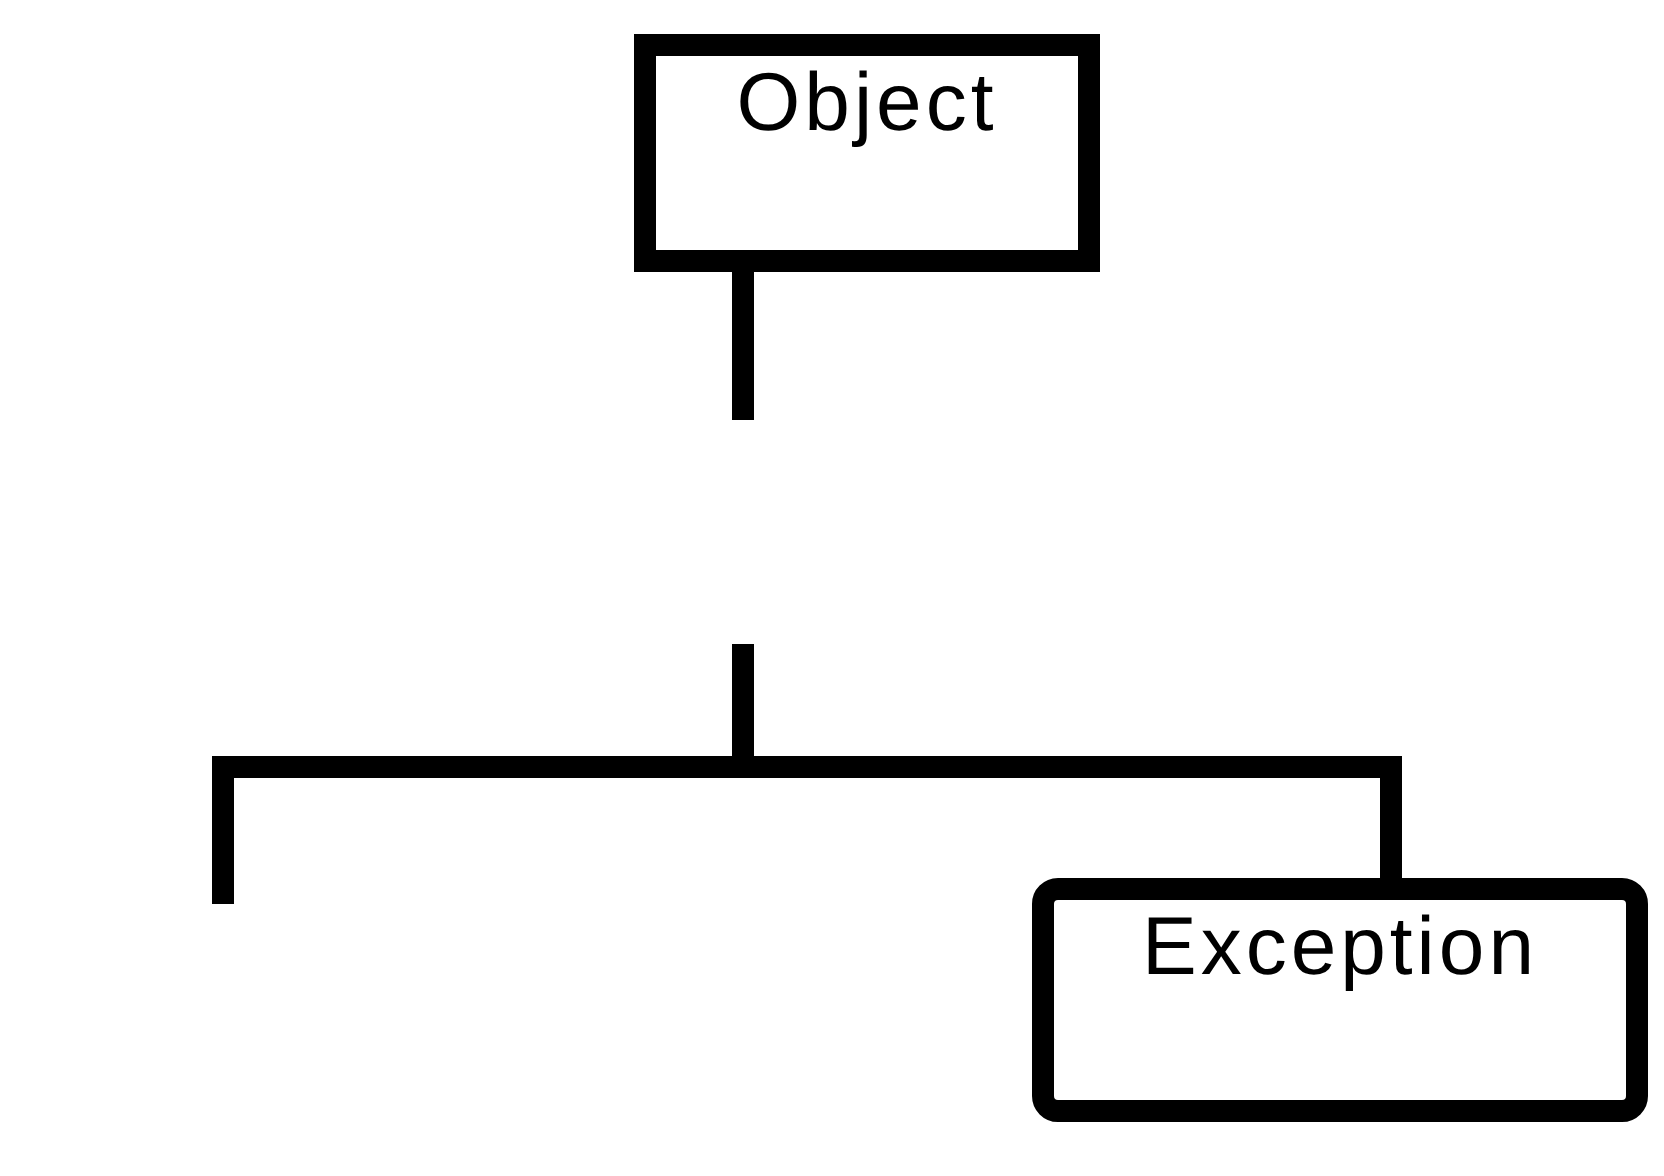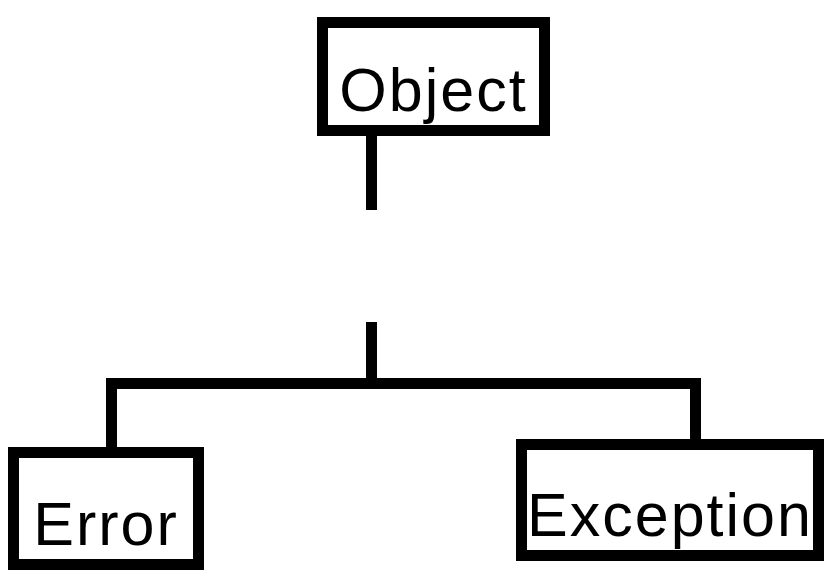--- a/index.html
+++ b/index.html
@@ -19,33 +19,33 @@
     position: absolute;
     background: #000000;
     z-index: 1;
   }
   .node {
     position: absolute;
     box-sizing: border-box;
     border: 11px solid #000000;
     background: #ffffff;
     display: flex;
-    align-items: flex-end;
+    align-items: flex-start;
     justify-content: center;
     color: #000000;
-    font-size: 61px;
+    font-size: 41px;
     letter-spacing: 2px;
     z-index: 2;
     white-space: nowrap;
   }
   
   .node-object    { left: 317px; top: 17px;  width: 233px; height: 119px; }
   .node-throwable { left: 266px; top: 204px; width: 316px; height: 123px; }
   .node-error     { left: 8px;   top: 447px; width: 196px; height: 123px; }
-  .node-exception { left: 516px; top: 439px; width: 308px; height: 122px; }
+  .node-exception { left: 516px; top: 439px; width: 308px; height: 122px; border-radius: 13px; }
   
   .edge-v1        { left: 366px; top: 130px; width: 11px;  height: 80px; }  
   .edge-v2        { left: 366px; top: 322px; width: 11px;  height: 61px; }  
   .edge-h         { left: 106px; top: 378px; width: 595px; height: 11px; }  
   .edge-drop-l    { left: 106px; top: 378px; width: 11px;  height: 74px; }  
   .edge-drop-r    { left: 690px; top: 378px; width: 11px;  height: 66px; }  
 </style>
 </head>
 <body>
 
@@ -55,21 +55,18 @@
   <div class="edge edge-v2"></div>
   <div class="edge edge-h"></div>
   <div class="edge edge-drop-l"></div>
   <div class="edge edge-drop-r"></div>
 
   <div class="node node-object">
     <span>Object</span>
   </div>
 
 
-  <div class="node node-error">
-    <span>Error</span>
-  </div>
 
   <div class="node node-exception">
     <span>Exception</span>
   </div>
 
 </div>
 
 </body></html>

